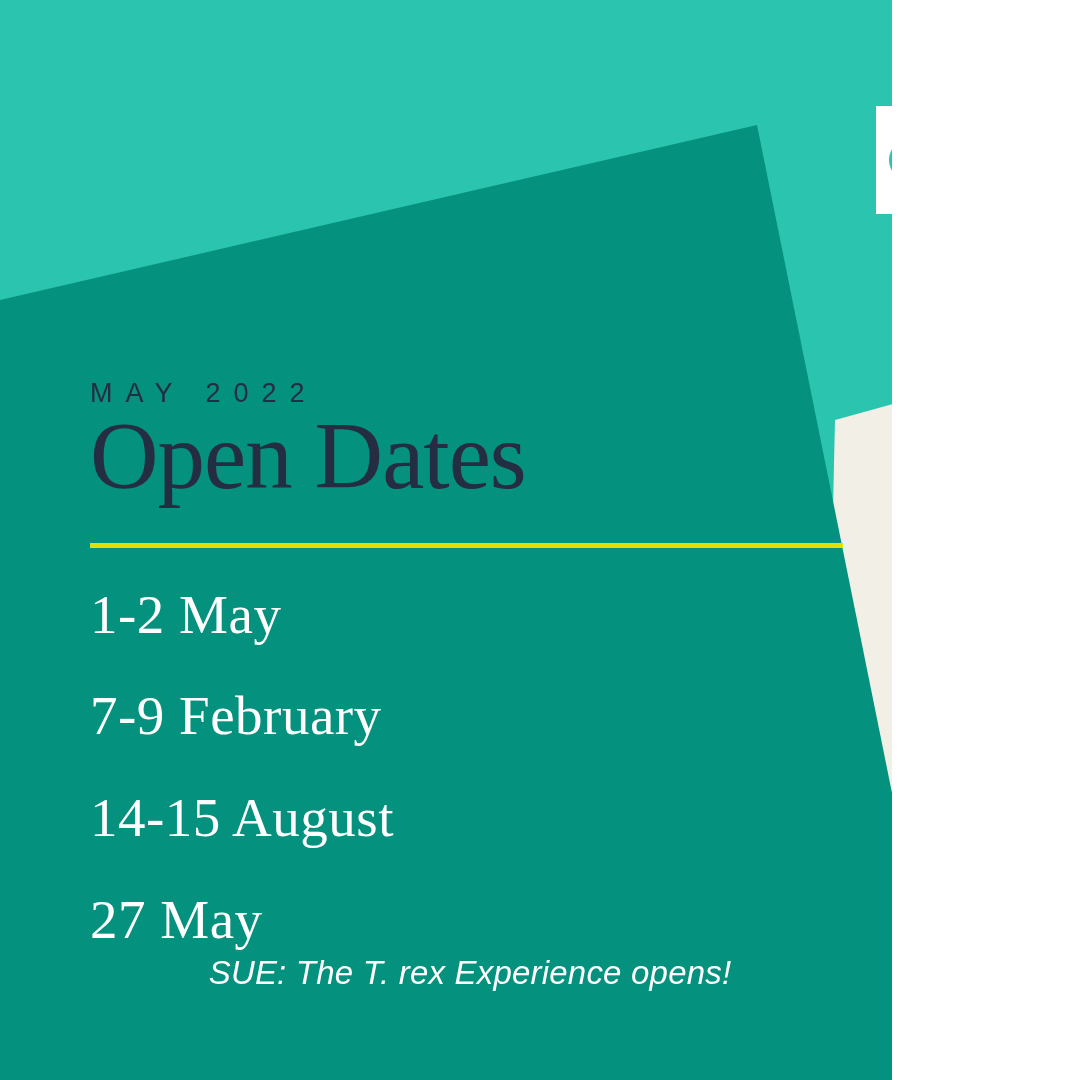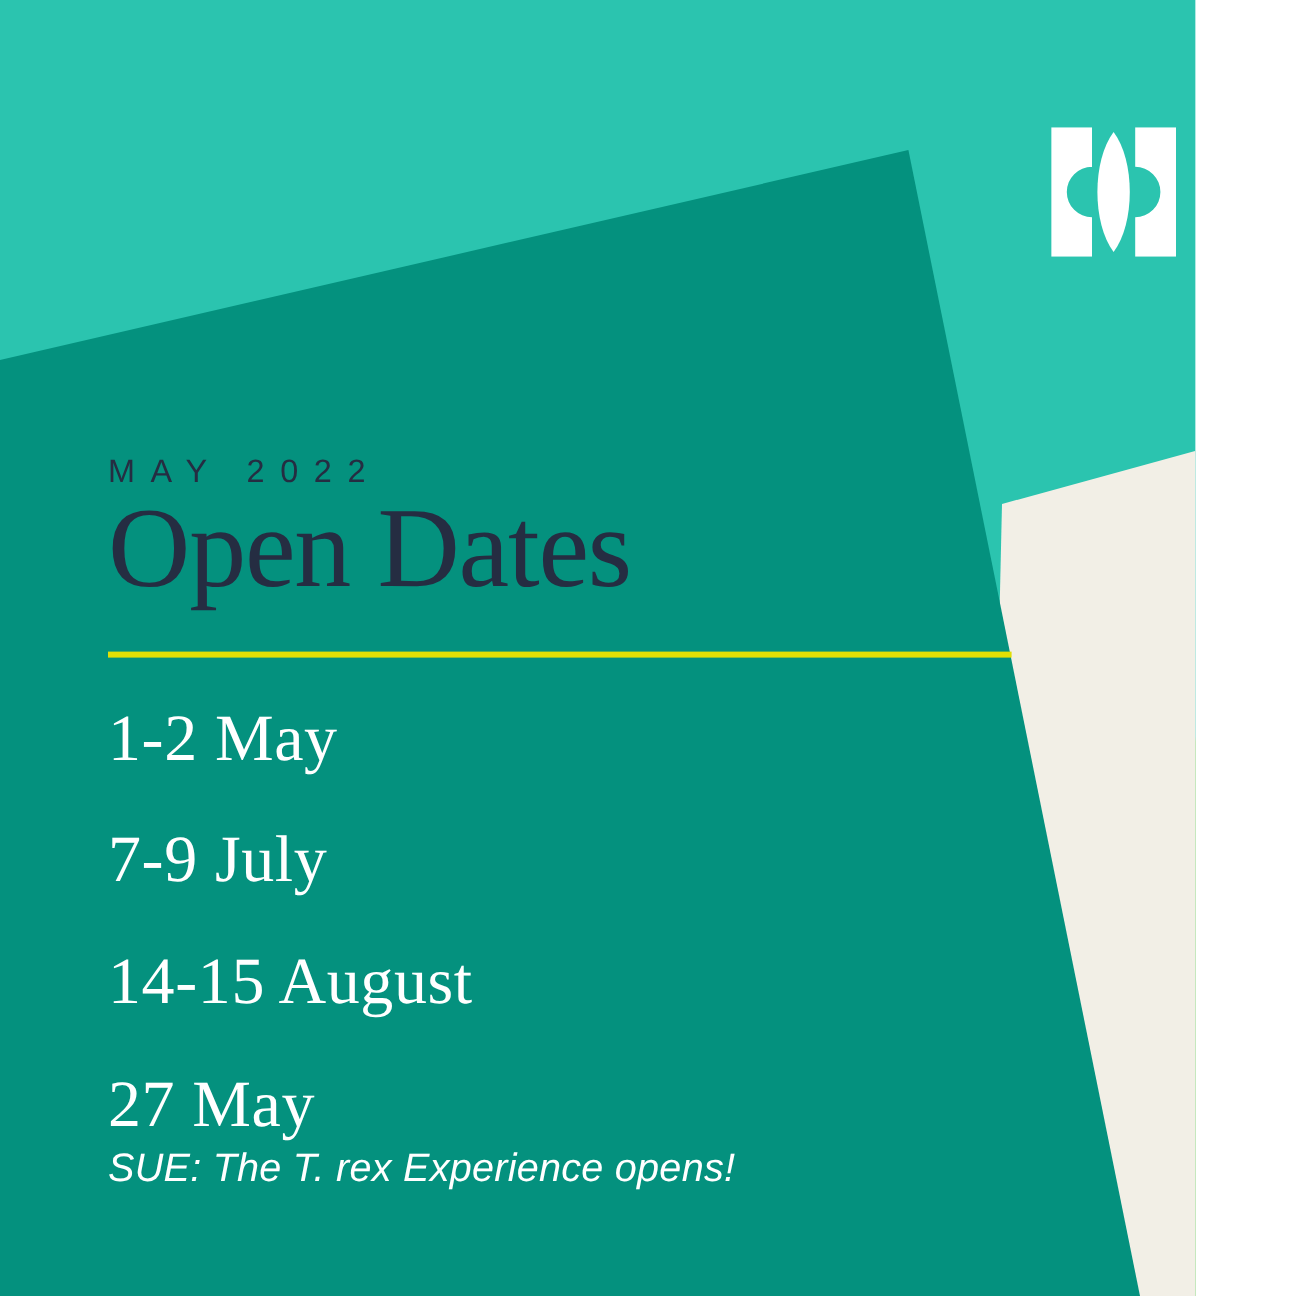--- a/index.html
+++ b/index.html
@@ -3,21 +3,21 @@
 <meta charset="utf-8">
 <style>
   * { margin:0; padding:0; box-sizing:border-box; }
   html, body {
     width:1080px; height:1080px;
     font-family:"Liberation Sans", sans-serif;
     overflow:hidden;
   }
   #poster {
     position:relative;
-    width:996px; height:1080px;
+    width:892px; height:1080px;
     background:#2BC4AF;
     overflow:hidden;
   }
 
   
   .layer { position:absolute; inset:0; }
   .layer svg { display:block; width:1080px; height:1080px; }
 
   
   #logo {
@@ -74,20 +74,21 @@
   }
 
   .date-note {
     font-size:33px;
     font-style:italic;
     font-weight:400;
     color:#FFFFFF;
     line-height:1.3;
     letter-spacing:0.2px;
     margin-top:2px;
+    text-align:center;
   }
 </style>
 </head>
 <body>
 
 <div id="poster">
 
   <div class="layer">
     <svg viewBox="0 0 1080 1080" xmlns="http://www.w3.org/2000/svg">
       <rect x="0" y="0" width="1080" height="1080" fill="#2BC4AF"></rect>
@@ -120,21 +121,21 @@
 
     <div id="rule"></div>
 
     <div id="dates">
 
       <div class="date-row">
         <div class="date-label">1-2 May</div>
       </div>
 
       <div class="date-row">
-        <div class="date-label">7-9 July</div>
+        <div class="date-label">7-9 February</div>
       </div>
 
       <div class="date-row">
         <div class="date-label">14-15 August</div>
       </div>
 
       <div class="date-row">
         <div class="date-label">27 May</div>
         <div class="date-note">SUE: The T. rex Experience opens!</div>
       </div>

